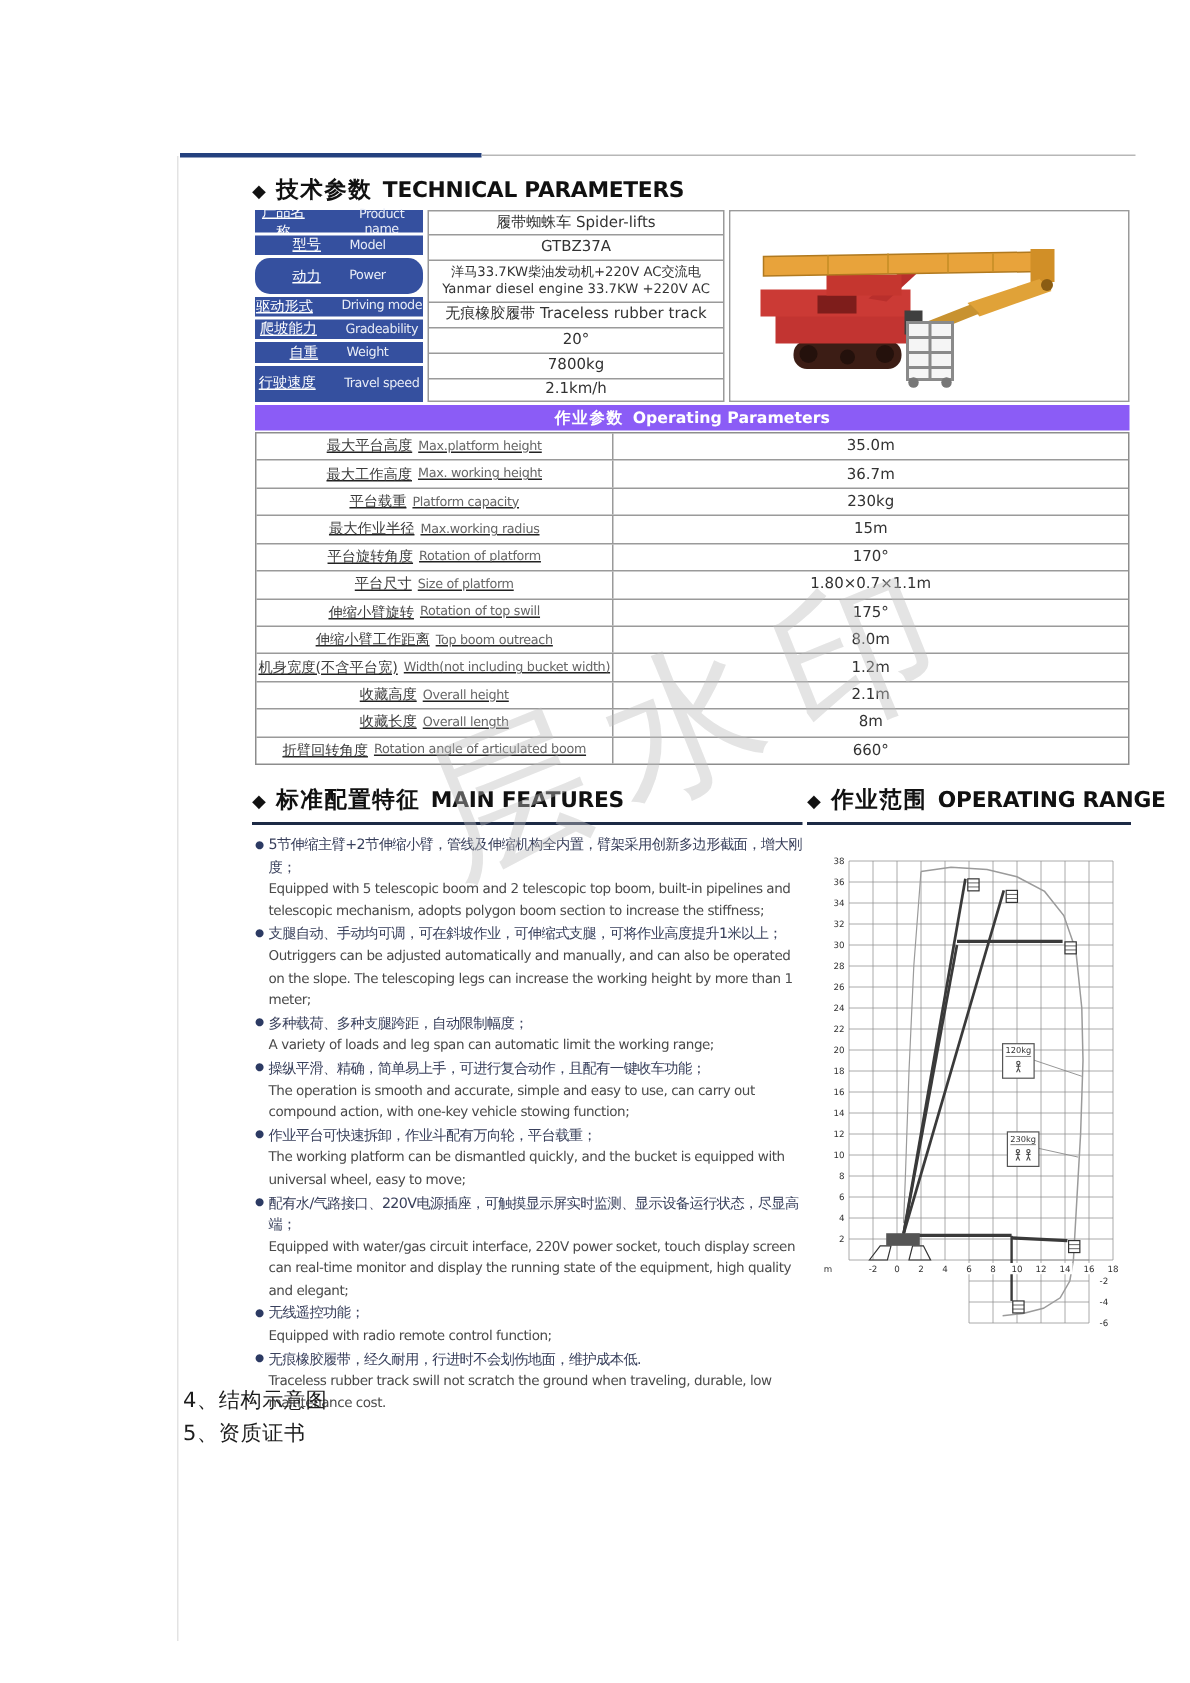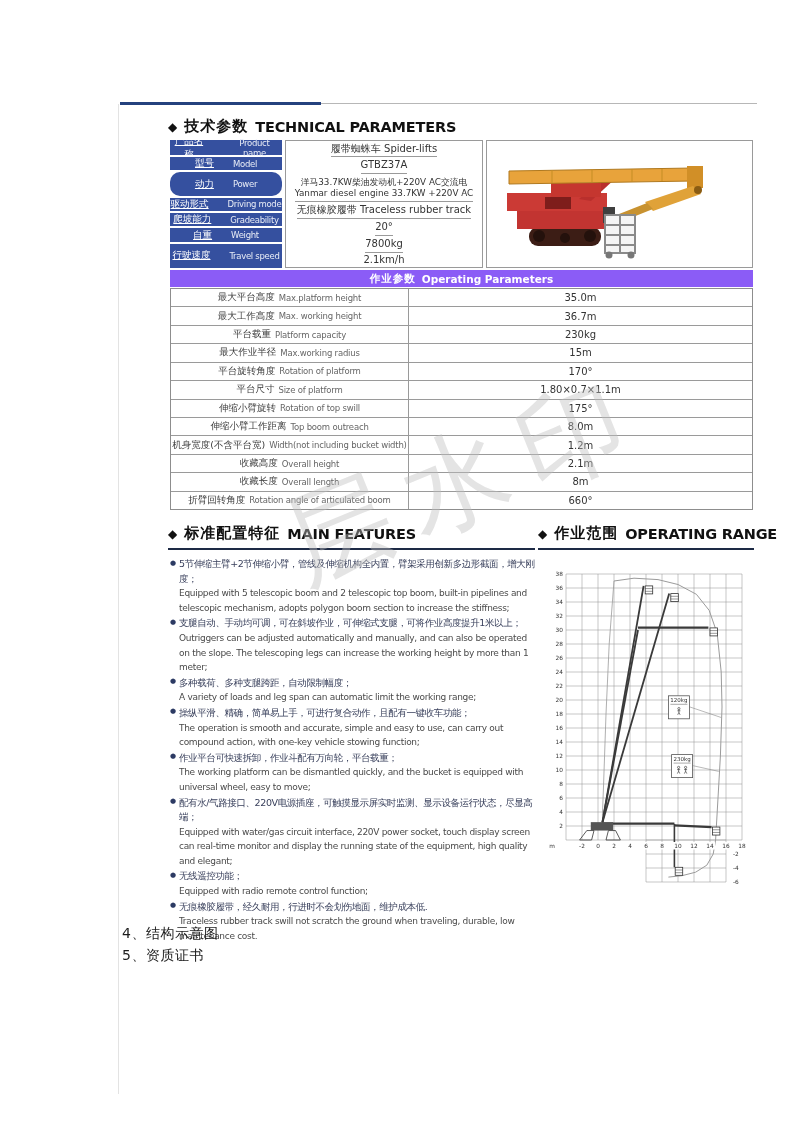--- a/index.html
+++ b/index.html
@@ -17,38 +17,38 @@
   .sec-head .en{font-size:14.5px;letter-spacing:-0.2px;}
   .head-line{height:2px;background:#1d2a45;}
   
   #tech-table{left:170px;top:140px;width:583px;height:128px;display:flex;}
   #t1-labels{width:112px;display:flex;flex-direction:column;}
   .t1-lab{background:#35509f;color:#fff;display:flex;align-items:center;justify-content:center;
           gap:3px;text-align:center;}
   .t1-lab .zh{font-size:9.5px;text-decoration:underline;}
   .t1-lab .en{font-size:8.5px;color:#e8ecf6;letter-spacing:-0.3px;padding-left:16px;}
   #t1-values{width:198px;margin-left:3px;border:1px solid #9a9a9a;box-sizing:border-box;
-             display:flex;flex-direction:column;background:#fff;align-items:center;}
+             display:flex;flex-direction:column;background:#fff;}
   .t1-val{box-sizing:border-box;border-bottom:1px solid #9a9a9a;display:flex;flex-direction:column;
           align-items:center;justify-content:center;color:#333;line-height:1.15;}
   .t1-val:last-child{border-bottom:none;}
   .t1-val .ln{font-size:10px;white-space:nowrap;}
   .t1-val.two .ln{font-size:8.8px;}
   #t1-image{width:267px;margin-left:3px;border:1px solid #9a9a9a;box-sizing:border-box;background:#fff;}
   
   #op-bar{left:170px;top:270px;width:583px;height:17px;background:#8b5cf6;color:#fff;
           display:flex;align-items:center;justify-content:center;gap:6px;font-weight:bold;}
   #op-bar .zh{font-size:10.5px;letter-spacing:1px;}
   #op-bar .en{font-size:10.5px;}
   #op-table{left:170px;top:288px;width:583px;height:222px;border:1px solid #8d8d8d;
             box-sizing:border-box;display:flex;flex-direction:column;background:#fff;}
   .op-row{flex:1;display:flex;border-bottom:1px solid #9a9a9a;}
   .op-row:last-child{border-bottom:none;}
   .op-lab{width:237px;border-right:1px solid #9a9a9a;display:flex;align-items:center;
-          justify-content:center;gap:4px;text-align:center;}
+          justify-content:center;gap:4px;text-align:center;text-decoration:underline;}
   .op-lab .zh{font-size:9.5px;color:#3c3c3c;}
   .op-lab .en{font-size:8.5px;color:#666;letter-spacing:-0.2px;}
   .op-val{flex:1;display:flex;align-items:center;justify-content:center;font-size:10px;color:#333;}
   
   #features{left:170px;top:557px;width:368px;}
   .feat{position:relative;padding-left:9px;margin:0 0 1px 0;}
   .feat .dot{position:absolute;left:0;top:1.5px;font-size:7px;color:#2c3a63;}
   .feat .zh{font-size:9.5px;line-height:14.6px;color:#39405c;letter-spacing:-0.4px;}
   .feat .en{font-size:9px;line-height:14.6px;color:#4a4a4a;letter-spacing:-0.3px;}
   

